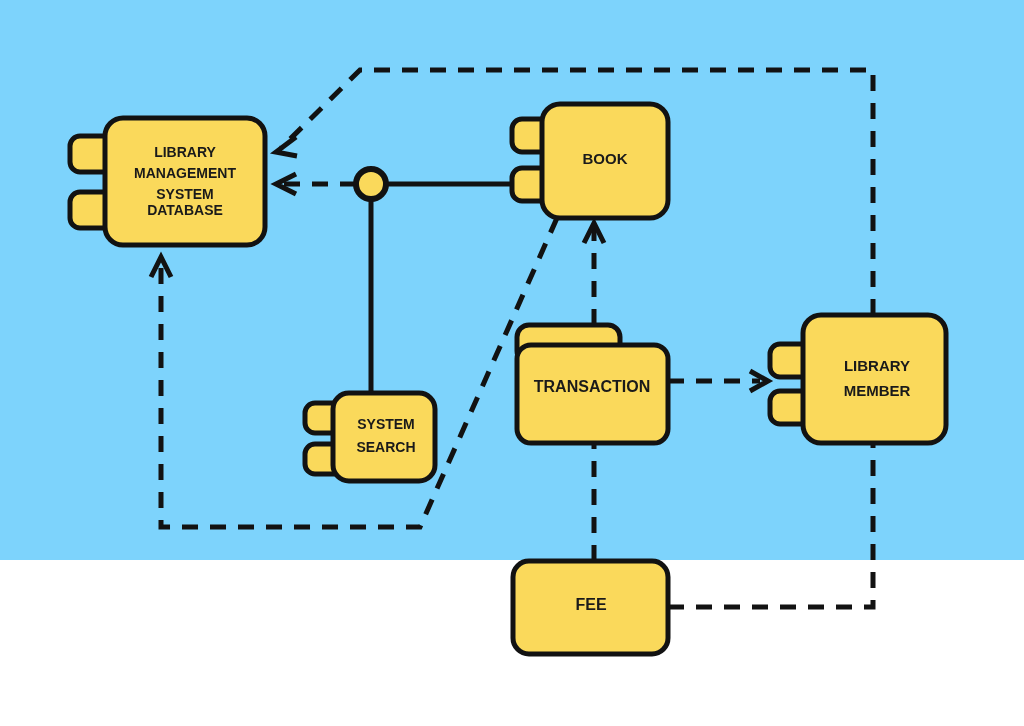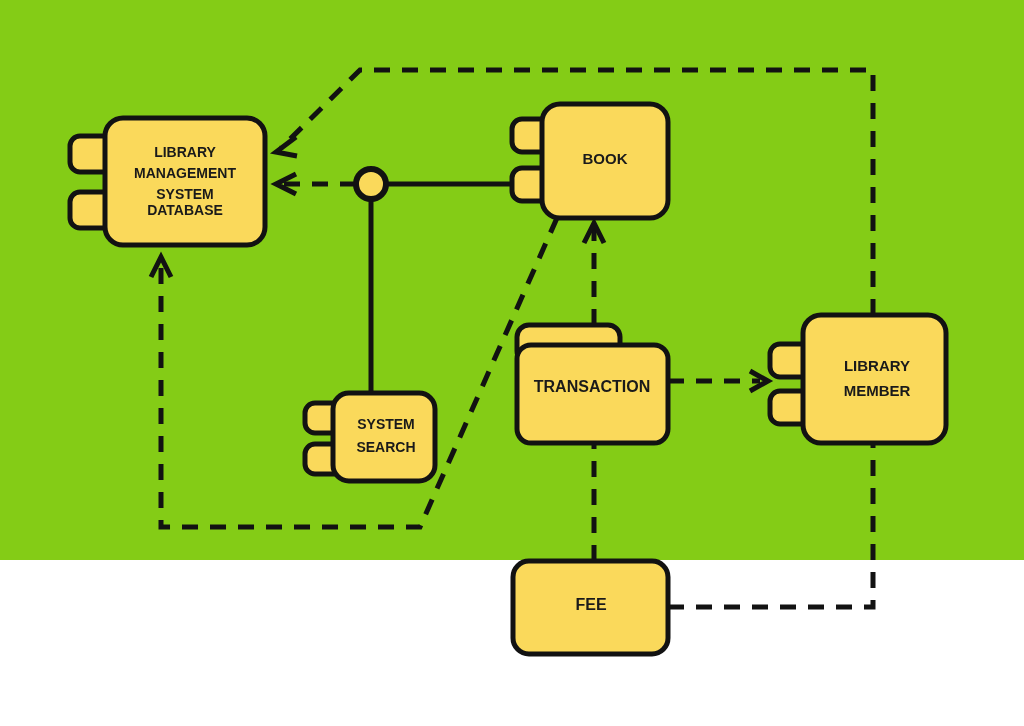--- a/index.html
+++ b/index.html
@@ -10,21 +10,21 @@
   body {
     width: 1024px;
     height: 726px;
     font-family: "Liberation Sans", sans-serif;
     overflow: hidden;
   }
   #diagram-root {
     position: relative;
     width: 1024px;
     height: 560px;
-    background: #84cc16;
+    background: #7dd3fc;
   }
   #diagram-svg {
     position: absolute;
     left: 0;
     top: 0;
     width: 1024px;
     height: 726px;
   }
   .comp-label {
     font-family: "Liberation Sans", sans-serif;

